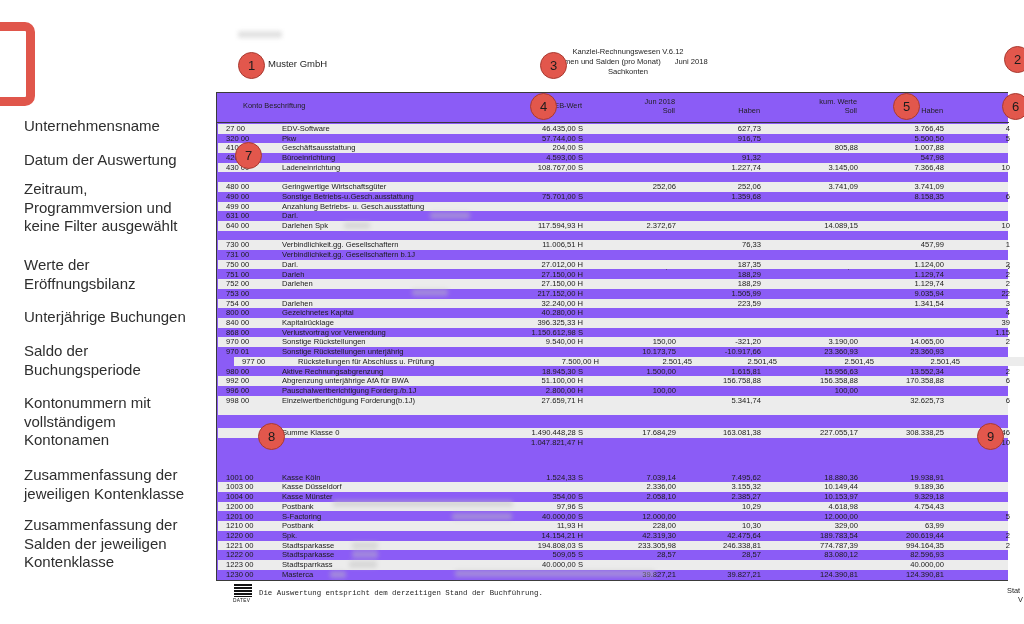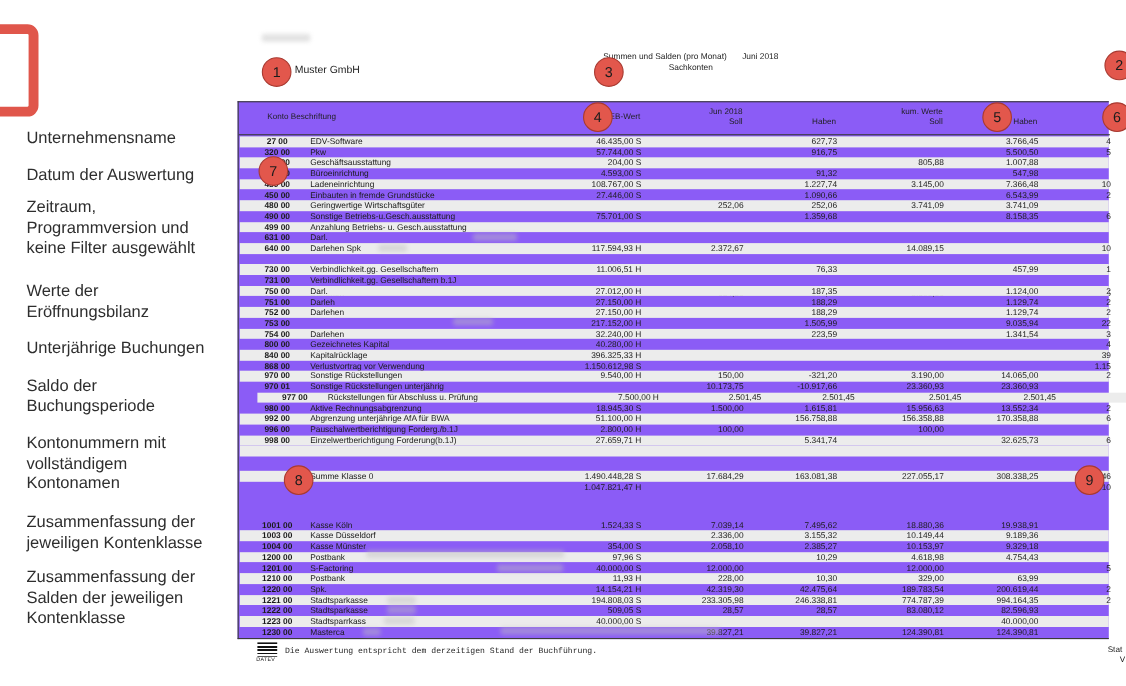--- a/index.html
+++ b/index.html
@@ -30,21 +30,21 @@
   #sheet{position:absolute;left:216px;top:92px;width:792px;height:489px;
          border-top:1px solid #3a3a3a;border-left:1px solid #3a3a3a;border-bottom:1px solid #3a3a3a;
          box-sizing:border-box;background:#8b5cf6;}
   #thead{position:absolute;left:0;top:0;width:792px;height:29px;border-bottom:1px solid #3a3a3a;}
   .hcell{position:absolute;font-size:7.4px;color:#1e1e1e;}
   .r{text-align:right;}
   #rows{position:absolute;left:0;top:0;width:792px;height:489px;}
   .row{position:absolute;left:1px;width:790px;height:9.7px;font-size:7.6px;line-height:9.7px;color:#1a1a1a;}
   .row.shade{background:#ececec;}
   .cell{position:absolute;top:0;height:9.7px;white-space:nowrap;}
-  .c-num {left:8px;width:52px;text-align:center;font-weight:bold;}
+  .c-num {left:8px;width:52px;text-align:left;}
   .c-name{left:64px;width:200px;}
   .c-eb  {left:267px;width:98px;text-align:right;}
   .c-s   {left:368px;width:90px;text-align:right;}
   .c-h   {left:453px;width:90px;text-align:right;}
   .c-ks  {left:550px;width:90px;text-align:right;}
   .c-kh  {left:636px;width:90px;text-align:right;}
   .c-cut {left:772px;width:20px;text-align:right;overflow:hidden;}
 
   
   .redact{position:absolute;height:7px;background:#bfbfbf;opacity:.45;filter:blur(2px);border-radius:2px;z-index:5;}
@@ -81,20 +81,21 @@
       <div class="note" style="top: 466px;">Zusammenfassung der
 jeweiligen Kontenklasse</div>
       <div class="note" style="top: 516px;">Zusammenfassung der
 Salden der jeweiligen
 Kontenklasse</div>
     </div>
 
   <div class="doc-text" id="company">Muster GmbH</div>
 
   <div class="doc-text" id="doc-head">
+    <div>Kanzlei-Rechnungswesen V.6.12</div>
     <div><span>Summen und Salden (pro Monat)</span><span class="period">Juni 2018</span></div>
     <div>Sachkonten</div>
   </div>
 
   <div id="sheet">
     <div id="thead">
       <span class="hcell" style="left:26px;top:8px;">Konto Beschriftung</span>
       <span class="hcell r" style="left:265px;width:100px;top:8px;">EB-Wert</span>
       <span class="hcell r" style="left:368px;width:90px;top:4px;">Jun 2018</span>
       <span class="hcell r" style="left:368px;width:90px;top:13px;">Soll</span>
@@ -135,28 +136,20 @@
           <span class="cell c-kh">547,98</span>
         </div>
         <div class="row shade" style="top: 69.8px;">
           <span class="cell c-num">430 00</span>
           <span class="cell c-name">Ladeneinrichtung</span>
           <span class="cell c-eb">108.767,00 S</span>
           <span class="cell c-h">1.227,74</span>
           <span class="cell c-ks">3.145,00</span>
           <span class="cell c-kh">7.366,48</span>
           <span class="cell c-cut">10</span>
-        </div>
-        <div class="row" style="top: 79.5px;">
-          <span class="cell c-num">450 00</span>
-          <span class="cell c-name">Einbauten in fremde Grundstücke</span>
-          <span class="cell c-eb">27.446,00 S</span>
-          <span class="cell c-h">1.090,66</span>
-          <span class="cell c-kh">6.543,99</span>
-          <span class="cell c-cut">2</span>
         </div>
         <div class="row shade" style="top: 89.2px;">
           <span class="cell c-num">480 00</span>
           <span class="cell c-name">Geringwertige Wirtschaftsgüter</span>
           <span class="cell c-s">252,06</span>
           <span class="cell c-h">252,06</span>
           <span class="cell c-ks">3.741,09</span>
           <span class="cell c-kh">3.741,09</span>
         </div>
         <div class="row" style="top: 98.9px;">

